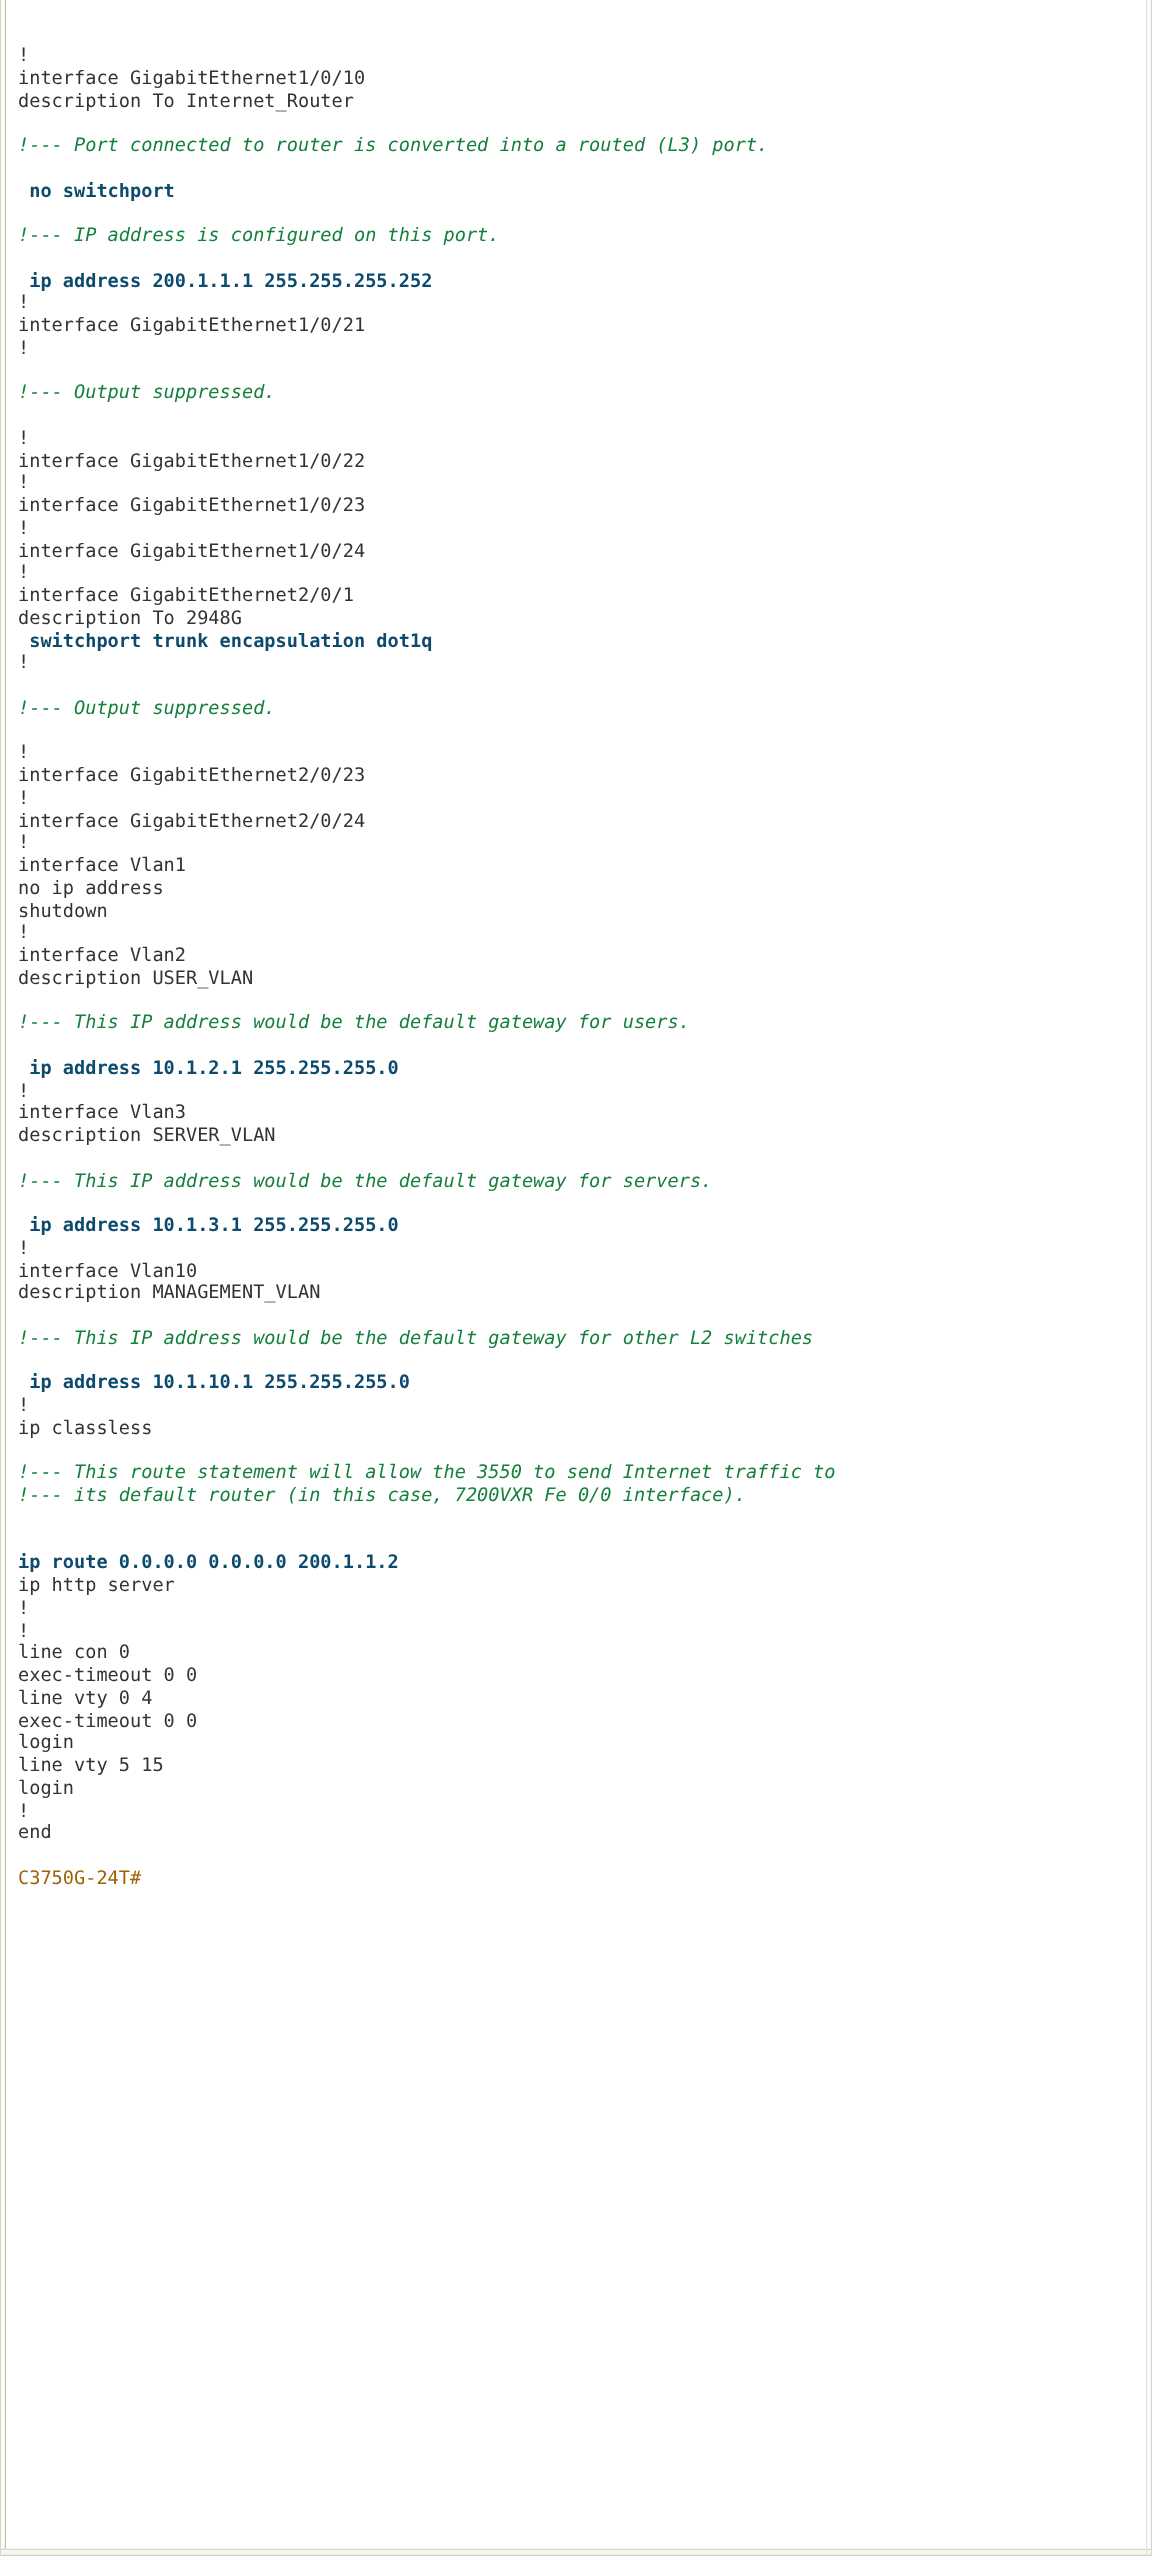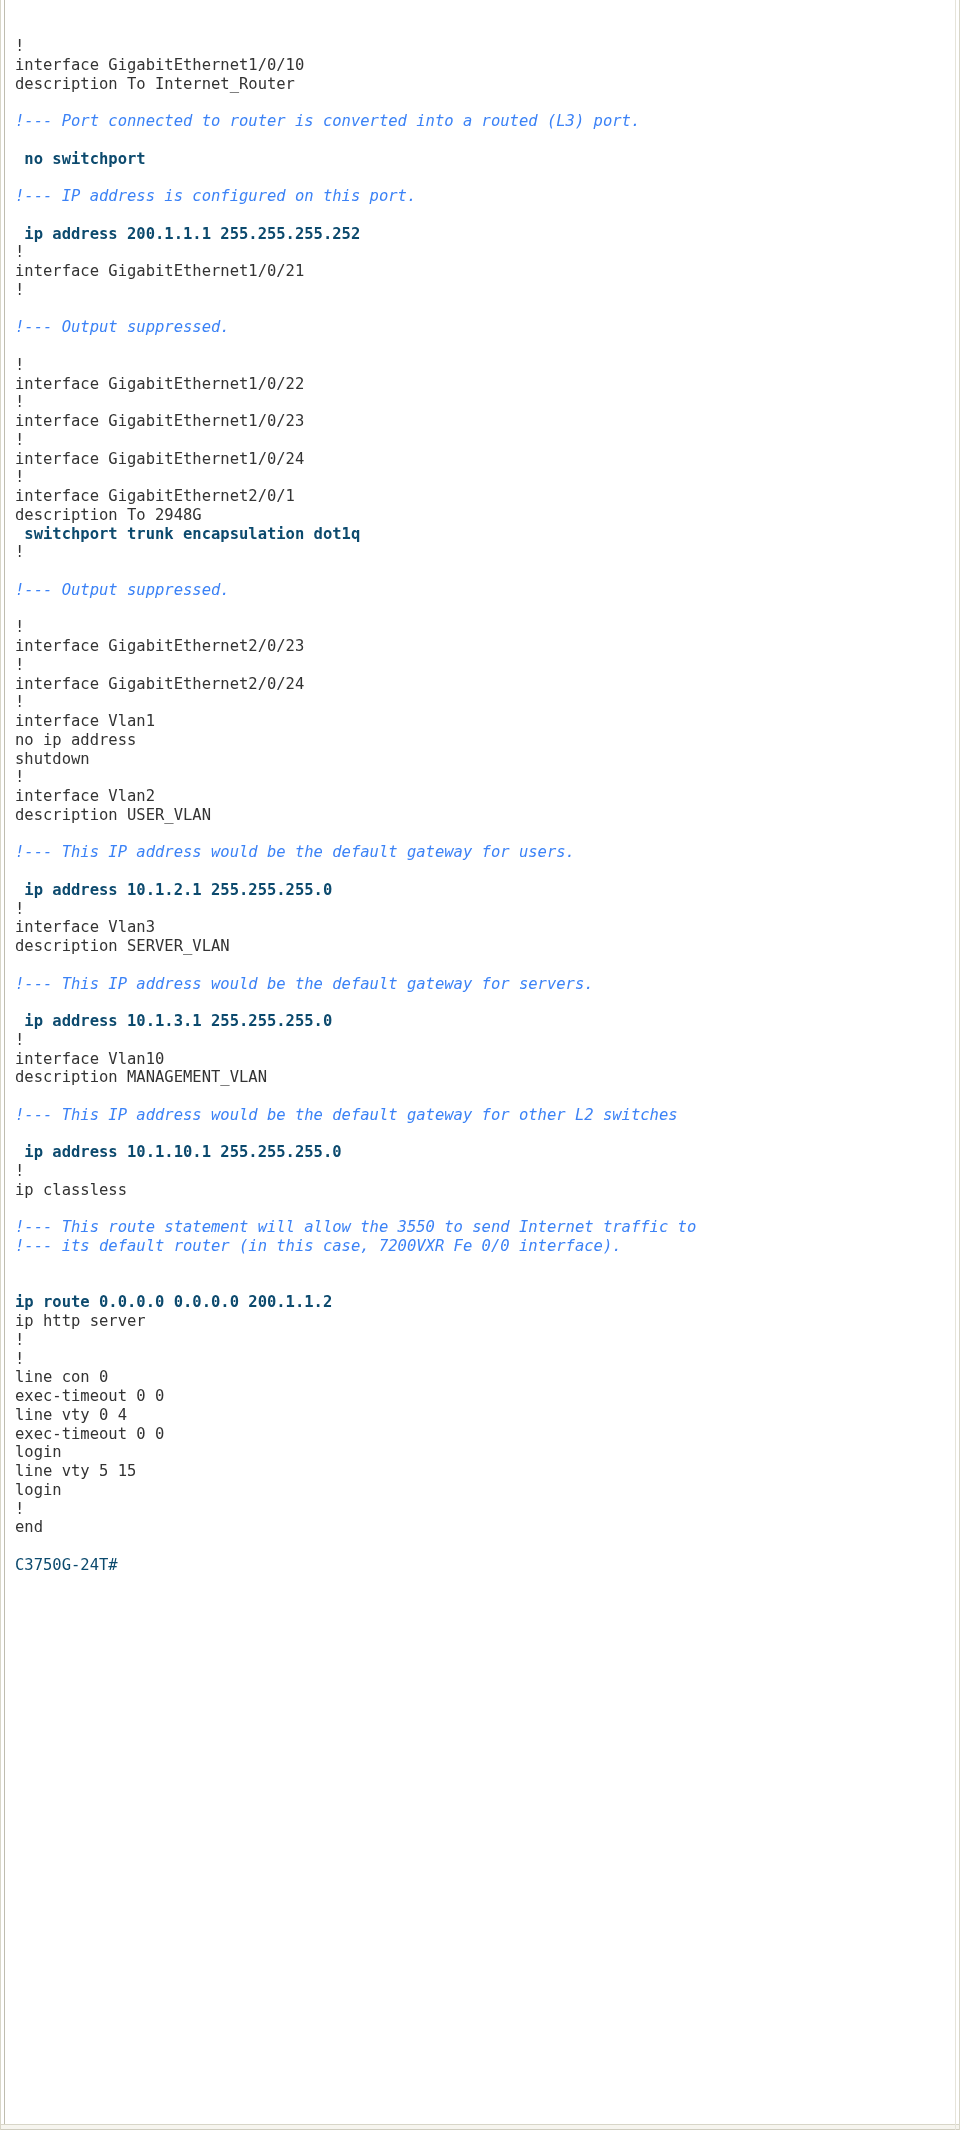--- a/index.html
+++ b/index.html
@@ -85,27 +85,27 @@
     font-style: normal;
   }
   
   .cfg-line.cmd {
     color: #0c4a6e;
     font-weight: bold;
     font-style: normal;
   }
   
   .cfg-line.note {
-    color: #3b82f6;
+    color: #15803d;
     font-weight: normal;
     font-style: italic;
   }
   
   .cfg-line.prompt {
-    color: #0c4a6e;
+    color: #a16207;
     font-weight: normal;
   }
 </style>
 </head>
 <body>
 
 <div id="config-frame">
   <pre id="config-listing"><span class="cfg-line plain">!</span><span class="cfg-line plain">interface GigabitEthernet1/0/10</span><span class="cfg-line plain">description To Internet_Router</span><span class="cfg-line blank"></span><span class="cfg-line note">!--- Port connected to router is converted into a routed (L3) port.</span><span class="cfg-line blank"></span><span class="cfg-line cmd"> no switchport</span><span class="cfg-line blank"></span><span class="cfg-line note">!--- IP address is configured on this port.</span><span class="cfg-line blank"></span><span class="cfg-line cmd"> ip address 200.1.1.1 255.255.255.252</span><span class="cfg-line plain">!</span><span class="cfg-line plain">interface GigabitEthernet1/0/21</span><span class="cfg-line plain">!</span><span class="cfg-line blank"></span><span class="cfg-line note">!--- Output suppressed.</span><span class="cfg-line blank"></span><span class="cfg-line plain">!</span><span class="cfg-line plain">interface GigabitEthernet1/0/22</span><span class="cfg-line plain">!</span><span class="cfg-line plain">interface GigabitEthernet1/0/23</span><span class="cfg-line plain">!</span><span class="cfg-line plain">interface GigabitEthernet1/0/24</span><span class="cfg-line plain">!</span><span class="cfg-line plain">interface GigabitEthernet2/0/1</span><span class="cfg-line plain">description To 2948G</span><span class="cfg-line cmd"> switchport trunk encapsulation dot1q</span><span class="cfg-line plain">!</span><span class="cfg-line blank"></span><span class="cfg-line note">!--- Output suppressed.</span><span class="cfg-line blank"></span><span class="cfg-line plain">!</span><span class="cfg-line plain">interface GigabitEthernet2/0/23</span><span class="cfg-line plain">!</span><span class="cfg-line plain">interface GigabitEthernet2/0/24</span><span class="cfg-line plain">!</span><span class="cfg-line plain">interface Vlan1</span><span class="cfg-line plain">no ip address</span><span class="cfg-line plain">shutdown</span><span class="cfg-line plain">!</span><span class="cfg-line plain">interface Vlan2</span><span class="cfg-line plain">description USER_VLAN</span><span class="cfg-line blank"></span><span class="cfg-line note">!--- This IP address would be the default gateway for users.</span><span class="cfg-line blank"></span><span class="cfg-line cmd"> ip address 10.1.2.1 255.255.255.0</span><span class="cfg-line plain">!</span><span class="cfg-line plain">interface Vlan3</span><span class="cfg-line plain">description SERVER_VLAN</span><span class="cfg-line blank"></span><span class="cfg-line note">!--- This IP address would be the default gateway for servers.</span><span class="cfg-line blank"></span><span class="cfg-line cmd"> ip address 10.1.3.1 255.255.255.0</span><span class="cfg-line plain">!</span><span class="cfg-line plain">interface Vlan10</span><span class="cfg-line plain">description MANAGEMENT_VLAN</span><span class="cfg-line blank"></span><span class="cfg-line note">!--- This IP address would be the default gateway for other L2 switches</span><span class="cfg-line blank"></span><span class="cfg-line cmd"> ip address 10.1.10.1 255.255.255.0</span><span class="cfg-line plain">!</span><span class="cfg-line plain">ip classless</span><span class="cfg-line blank"></span><span class="cfg-line note">!--- This route statement will allow the 3550 to send Internet traffic to</span><span class="cfg-line note">!--- its default router (in this case, 7200VXR Fe 0/0 interface).</span><span class="cfg-line blank"></span><span class="cfg-line blank"></span><span class="cfg-line cmd">ip route 0.0.0.0 0.0.0.0 200.1.1.2</span><span class="cfg-line plain">ip http server</span><span class="cfg-line plain">!</span><span class="cfg-line plain">!</span><span class="cfg-line plain">line con 0</span><span class="cfg-line plain">exec-timeout 0 0</span><span class="cfg-line plain">line vty 0 4</span><span class="cfg-line plain">exec-timeout 0 0</span><span class="cfg-line plain">login</span><span class="cfg-line plain">line vty 5 15</span><span class="cfg-line plain">login</span><span class="cfg-line plain">!</span><span class="cfg-line plain">end</span><span class="cfg-line blank"></span><span class="cfg-line prompt">C3750G-24T#</span></pre>
   <div id="bottom-rule"></div>
 </div>

